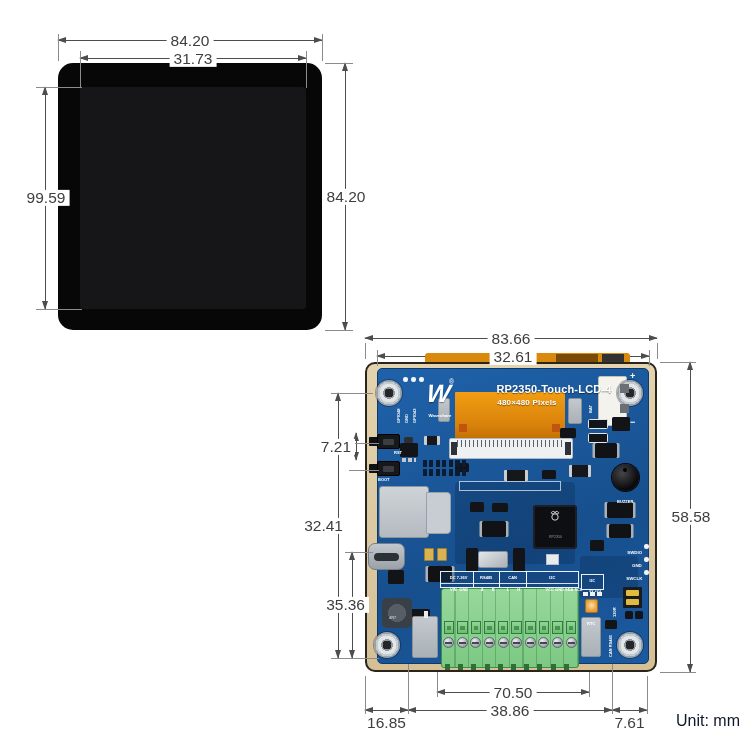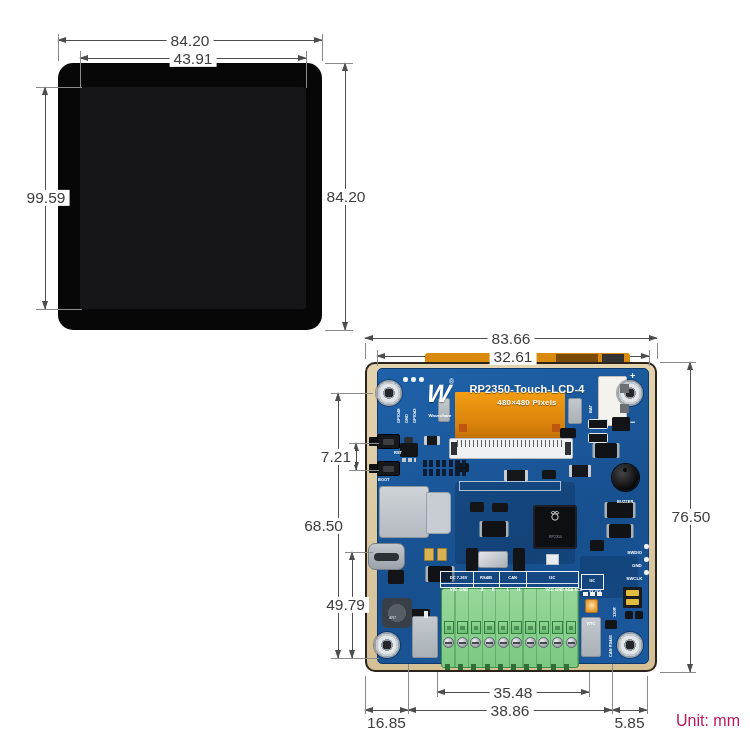--- a/index.html
+++ b/index.html
@@ -19,21 +19,21 @@
 .dimv::after{content:"";position:absolute;bottom:-1px;left:-4px;width:0;height:0;
   border:3.5px solid transparent;border-bottom:0;border-top:9px solid #4d4d4d}
 .dlabel{position:absolute;background:#fff;padding:0 4px;font-size:15.5px;color:#3e3e3e;
   white-space:nowrap;line-height:1.05;z-index:40}
 .dimh .dlabel{left:50%;top:0;transform:translate(-50%,-50%)}
 .dimh.lbl-below .dlabel{top:auto;bottom:-4px;transform:translate(-50%,100%);background:transparent}
 .dimv .dlabel{left:0;top:50%;transform:translate(-50%,-50%)}
 .dimv.lbl-left .dlabel{left:auto;transform:translateY(-50%)}
 .ext{position:absolute;background:#8b8b8b;z-index:30}
 .ext.h{height:1px}.ext.v{width:1px}
-.unit{position:absolute;font-size:16px;color:#be185d;white-space:nowrap}
+.unit{position:absolute;font-size:16px;color:#0f172a;white-space:nowrap}
 
 
 .lcd-panel{position:absolute;background:#070708;border-radius:15px;z-index:5}
 .lcd-active{position:absolute;background:#161618;border-radius:3px;z-index:6}
 
 
 .frame{position:absolute;background:linear-gradient(180deg,#e3d3ae,#d5c096);
   border:2px solid #2a241a;border-radius:10px;z-index:5}
 .flex-peek{position:absolute;background:#d98a0c;border-radius:3px 3px 0 0;z-index:4}
 .pcb{position:absolute;background:linear-gradient(160deg,#1f62aa,#174f8d 60%,#1b5aa0);
@@ -137,21 +137,21 @@
   <div class="ext v" style="left:306px;top:51px;height:37px"></div>
   <div class="ext h" style="left:36px;top:87px;width:46px"></div>
   <div class="ext h" style="left:36px;top:309px;width:46px"></div>
   <div class="ext h" style="left:325px;top:63px;width:28px"></div>
   <div class="ext h" style="left:325px;top:330px;width:28px"></div>
 
   <div class="dimh" style="left:58px;top:40px;width:264px">
     <span class="dlabel">84.20</span>
   </div>
   <div class="dimh" style="left:80px;top:58px;width:226px">
-    <span class="dlabel">43.91</span>
+    <span class="dlabel">31.73</span>
   </div>
   <div class="dimv" style="left:45px;top:87px;height:222px">
     <span class="dlabel">99.59</span>
   </div>
   <div class="dimv" style="left:345px;top:63px;height:267px">
     <span class="dlabel">84.20</span>
   </div>
 
   <div class="flex-peek" style="left:425px;top:353px;width:205px;height:12px"></div>
   <div class="abs" style="left:556px;top:354px;width:42px;height:8px;background:#7a4a06;z-index:4"></div>
@@ -169,21 +169,21 @@
 
   <div class="wdot" style="left:403px;top:377px"></div>
   <div class="wdot" style="left:411px;top:377px"></div>
   <div class="wdot" style="left:419px;top:377px"></div>
   <div class="rt" style="left:401px;top:414px">GPIO48</div>
   <div class="rt" style="left:409px;top:414px">GND</div>
   <div class="rt" style="left:417px;top:414px">GPIO43</div>
   <div class="logo-w" style="left:427px;top:381px">W</div>
   <div class="logo-reg" style="left:449px;top:378px">®</div>
   <div class="brand" style="left:416px;top:406px;width:48px"><span>Waveshare</span></div>
-  <div class="title-main" style="left:457px;top:383px;width:140px">RP2350-Touch-LCD-4</div>
+  <div class="title-main" style="left:484px;top:383px;width:140px">RP2350-Touch-LCD-4</div>
   <div class="title-sub" style="left:457px;top:398px;width:140px">480×480 Pixels</div>
 
   <div class="rt" style="left:593px;top:404px">BAT</div>
   <div class="batconn" style="left:598px;top:376px;width:29px;height:50px"></div>
   <div class="batpin" style="left:620px;top:384px;width:9px;height:9px"></div>
   <div class="batpin" style="left:620px;top:404px;width:9px;height:9px"></div>
   <div class="batpm" style="left:630px;top:371px">+</div>
   <div class="batpm" style="left:630px;top:417px">−</div>
 
   <div class="fpc-orange" style="left:455px;top:392px;width:110px;height:47px"></div>
@@ -364,38 +364,38 @@
   <div class="ext v" style="left:612px;top:664px;height:50px"></div>
   <div class="ext v" style="left:647px;top:676px;height:38px"></div>
 
   <div class="dimh" style="left:365px;top:338px;width:292px">
     <span class="dlabel">83.66</span>
   </div>
   <div class="dimh" style="left:377px;top:356px;width:272px">
     <span class="dlabel">32.61</span>
   </div>
   <div class="dimv" style="left:690px;top:362px;height:310px">
-    <span class="dlabel">76.50</span>
+    <span class="dlabel">58.58</span>
   </div>
   <div class="dimv lbl-left" style="left:338px;top:393px;height:265px">
-    <span class="dlabel" style="right:-8px">68.50</span>
-  </div>
-  <div class="dimv lbl-left" style="left:356px;top:443px;height:27px">
+    <span class="dlabel" style="right:-8px">32.41</span>
+  </div>
+  <div class="dimv lbl-left" style="left:356px;top:433px;height:27px">
     <span class="dlabel" style="right:2px">7.21</span>
   </div>
   <div class="dimv lbl-left" style="left:352px;top:552px;height:106px">
-    <span class="dlabel" style="right:-16px">49.79</span>
+    <span class="dlabel" style="right:-16px">35.36</span>
   </div>
   <div class="dimh" style="left:437px;top:692px;width:152px">
-    <span class="dlabel">35.48</span>
+    <span class="dlabel">70.50</span>
   </div>
   <div class="dimh" style="left:408px;top:710px;width:204px">
     <span class="dlabel">38.86</span>
   </div>
   <div class="dimh lbl-below" style="left:365px;top:710px;width:43px">
     <span class="dlabel">16.85</span>
   </div>
   <div class="dimh lbl-below" style="left:612px;top:710px;width:35px">
-    <span class="dlabel">5.85</span>
+    <span class="dlabel">7.61</span>
   </div>
 
   <div class="unit" style="left:676px;top:712px">Unit: mm</div>
 </div>
 
 </body></html>

